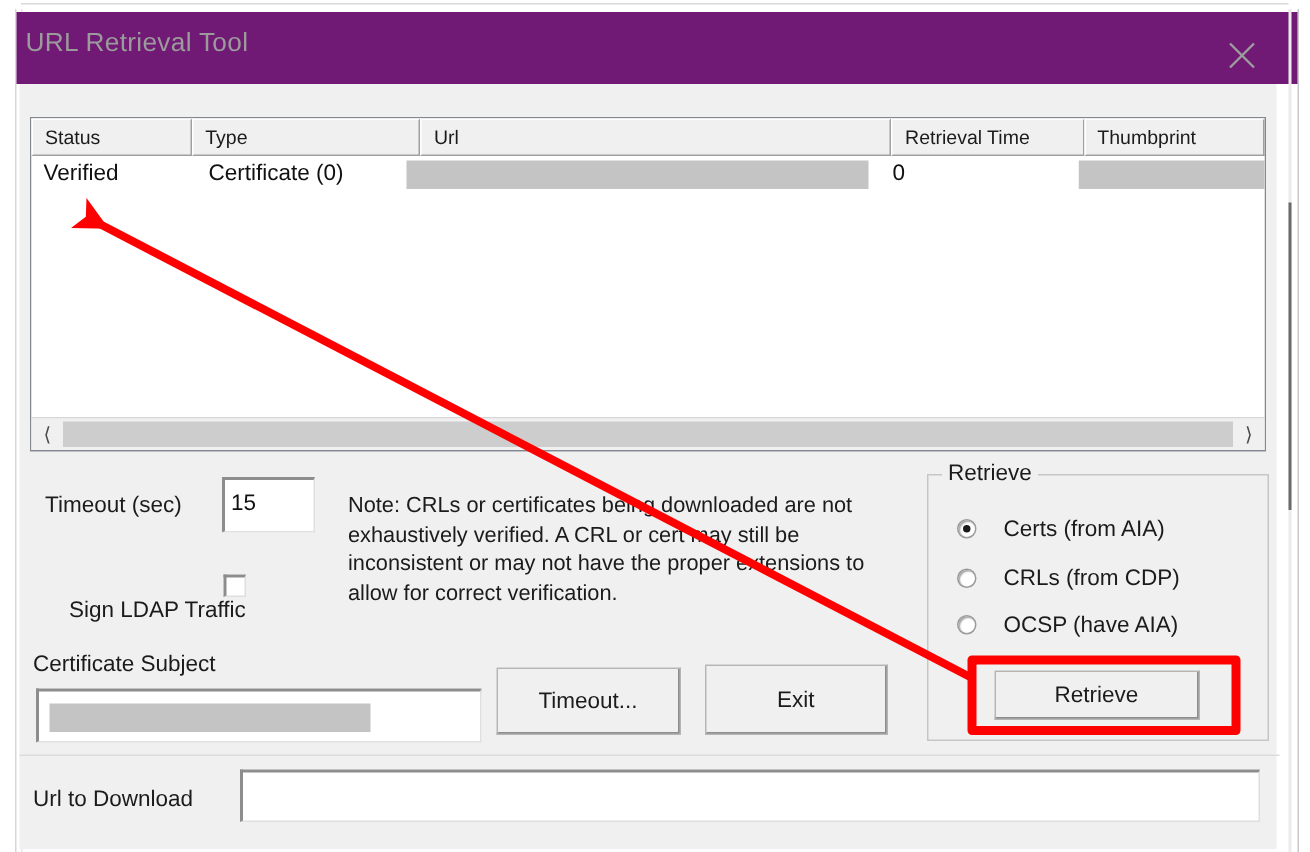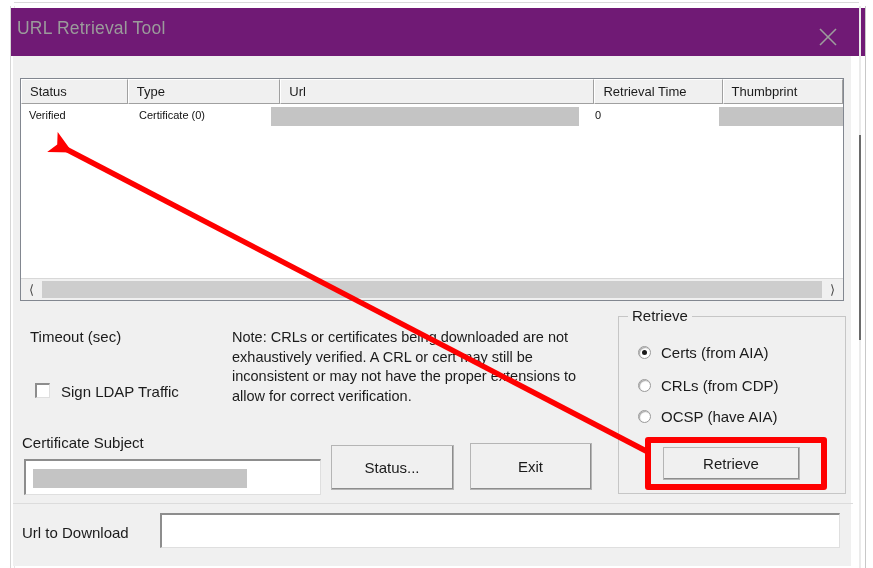--- a/index.html
+++ b/index.html
@@ -163,21 +163,21 @@
     background: #ffffff;
     overflow: hidden;
   }
   .lv-row {
     display: flex;
     height: 23px;
     align-items: center;
     cursor: default;
   }
   .lv-td {
-    font-size: 11px;
+    font-size: 15px;
     color: #111111;
     padding-left: 8px;
     box-sizing: border-box;
     white-space: nowrap;
     overflow: hidden;
     line-height: 23px;
   }
   .redact {
     background: #c4c4c4;
     height: 19px;
@@ -257,22 +257,23 @@
     color: #1b1b1b;
     display: flex;
     align-items: center;
     justify-content: center;
     cursor: pointer;
     font-family: "Liberation Sans", sans-serif;
   }
   .checkbox-wrap {
     position: absolute;
     display: flex;
-    align-items: flex-start;
-    cursor: pointer;
+    align-items: flex-end;
+    cursor: pointer;
+    flex-direction: column;
   }
   .cb-box {
     width: 15px;
     height: 15px;
     background: #ffffff;
     border-top: 2px solid #8d8d8d;
     border-left: 2px solid #8d8d8d;
     border-right: 1px solid #dfdfdf;
     border-bottom: 1px solid #dfdfdf;
     box-sizing: border-box;
@@ -333,21 +334,21 @@
     left: 3px;
     top: 3px;
     width: 5px;
     height: 5px;
     border-radius: 50%;
     background: #1b1b1b;
   }
   .rb-label {
     font-size: 15px;
     color: #1b1b1b;
-    margin-left: 10px;
+    margin-left: 18px;
     white-space: nowrap;
   }
 
   
   .bottom-sep {
     position: absolute;
     left: 13px;
     right: 20px;
     top: 503px;
     height: 1px;
@@ -427,34 +428,35 @@
     <div class="lv-hscroll">
       <div class="lv-sb-btn">⟨</div>
       <div class="lv-sb-track">
         <div class="lv-sb-thumb" style="width:100%;"></div>
       </div>
       <div class="lv-sb-btn">⟩</div>
     </div>
   </div>
 
   <div class="lbl" style="left:30px; top:328px;">Timeout (sec)</div>
+  <div class="textbox" style="left:148px; top:318px; width:62px; height:37px; padding-top:4px;">15</div>
 
   <div class="checkbox-wrap" style="left:35px; top:383px;">
     <div class="cb-box"></div>
     <div class="cb-label">Sign LDAP Traffic</div>
   </div>
 
   <div class="note" style="left:232px; top:328px;">Note: CRLs or certificates being downloaded are not exhaustively verified.  A CRL or cert may still be inconsistent or may not have the proper extensions to allow for correct verification.</div>
 
   <div class="lbl" style="left:22px; top:434px;">Certificate Subject</div>
   <div class="textbox" style="left:24px; top:459px; width:297px; height:36px;">
     <div class="redact" style="width:214px;height:19px;margin-top:8px;margin-left:3px;"></div>
   </div>
 
-  <div class="btn" style="left:331px; top:445px; width:123px; height:45px;">Status...</div>
+  <div class="btn" style="left:331px; top:445px; width:123px; height:45px;">Timeout...</div>
   <div class="btn" style="left:470px; top:443px; width:122px; height:47px;">Exit</div>
 
   <div class="groupbox" style="left:618px; top:316px; width:228px; height:178px;">
     <div class="gb-title">Retrieve</div>
   </div>
 
   <div class="radio-wrap" style="left:638px; top:344px;">
     <div class="rb-circle on"></div>
     <div class="rb-label">Certs (from AIA)</div>
   </div>

